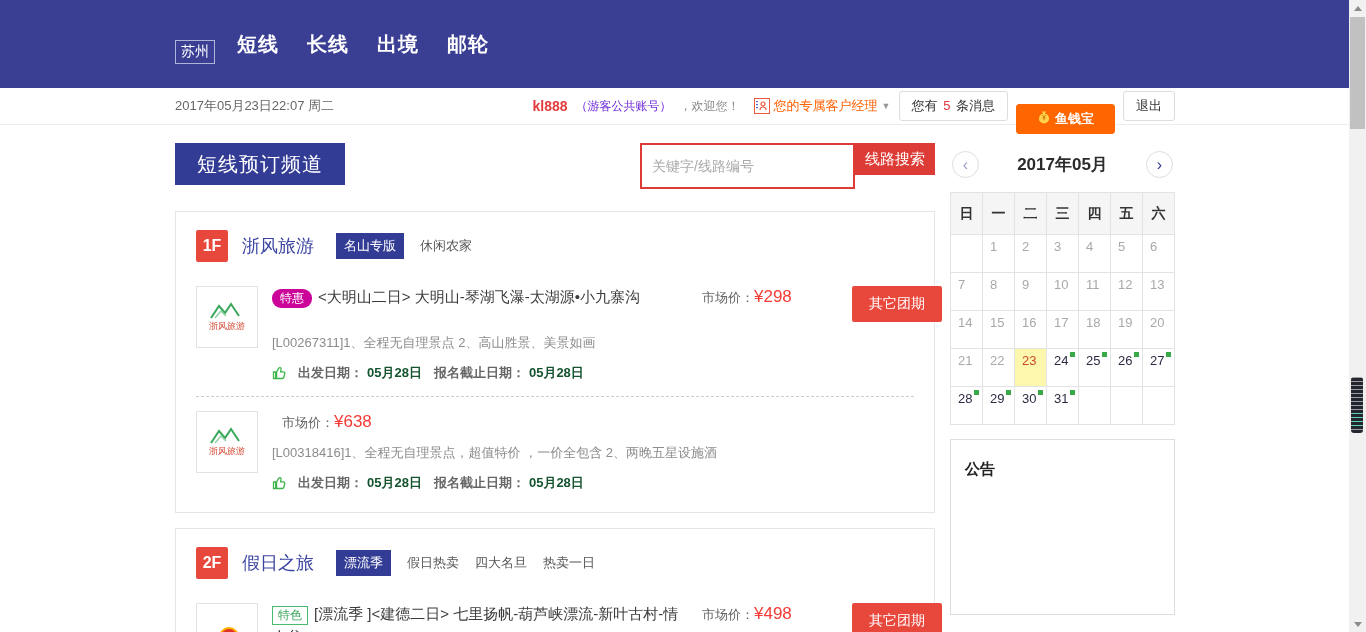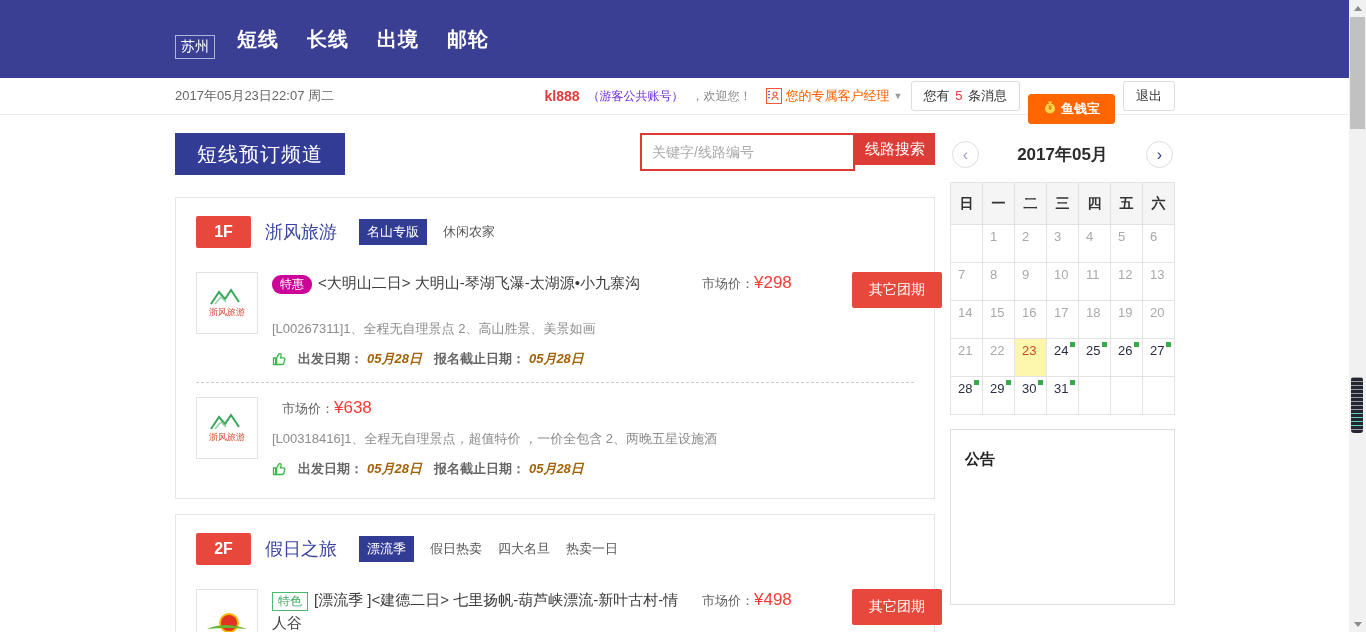--- a/index.html
+++ b/index.html
@@ -1,20 +1,20 @@
 <!DOCTYPE html>
 <html><head>
 <meta charset="utf-8">
 <style>
   * { margin:0; padding:0; box-sizing:border-box; }
   html,body { width:1366px; height:632px; overflow:hidden; background:#fff;
     font-family:"Liberation Sans","DejaVu Sans",sans-serif; }
 
   
-  .topnav { background:#3a3f94; height:78px; position:relative; }
+  .topnav { background:#3a3f94; height:88px; position:relative; }
   .nav-inner { margin-left:175px; display:flex; align-items:center; height:100%; }
   .city-box { border:1px solid #aeb4d8; color:#fff; font-size:14px; padding:3px 5px;
     margin-top:16px; line-height:1.1; cursor:pointer; }
   .nav-links { display:flex; gap:28px; margin-left:22px; }
   .nav-link { color:#fff; font-size:20px; font-weight:bold; cursor:pointer; letter-spacing:1px; }
 
   
   .userbar { height:37px; border-bottom:1px solid #ececec; background:#fff; }
   .userbar-inner { margin-left:175px; width:1000px; height:100%; display:flex;
     align-items:center; justify-content:space-between; }
@@ -25,44 +25,44 @@
   .welcome { color:#888; font-size:12px; }
   .manager { display:flex; align-items:center; gap:4px; color:#ff6000; font-size:13px;
     cursor:pointer; margin-left:6px; }
   .mgr-icon { width:16px; height:16px; border:1px solid #f0583a; display:inline-flex;
     align-items:center; justify-content:center; }
   .caret { color:#999; font-size:9px; }
   .ub-btn { background:#fff; border:1px solid #ddd; border-radius:3px; padding:5px 12px;
     font-size:13px; color:#333; cursor:pointer; font-family:inherit; }
   .msg-count { color:#e4393c; padding:0 2px; }
   .wallet-btn { background:#ff6600; border:1px solid #ff6600; border-radius:3px;
-    color:#fff; font-weight:bold; font-size:13px; padding:5px 14px; cursor:pointer;
+    color:#fff; font-weight:bold; font-size:13px; padding:5px 20px; cursor:pointer;
     display:inline-flex; align-items:center; gap:4px; font-family:inherit;margin-top:25px; }
 
   
   .content { margin-left:175px; width:1000px; display:flex; gap:15px; padding-top:18px; }
   .main-col { width:760px; }
   .side-col { width:225px; }
 
   .channel-row { display:flex; justify-content:space-between; align-items:flex-start; }
   .channel-banner { background:#333c94; color:#fff; font-size:20px; width:122px; height:42px;
     display:flex; align-items:center; justify-content:center; letter-spacing:1px;
     width:auto; padding:0 22px; }
   .search-box { display:flex; }
-  .search-box input { width:215px; height:38px; border:2px solid #dd3b35; padding:0 10px;
+  .search-box input { width:215px; height:46px; border:2px solid #dd3b35; padding:0 10px;
     font-size:14px; color:#333; outline:none; font-family:inherit; }
   .search-box input::placeholder { color:#a9a9a9; }
   .search-btn { width:80px; height:32px; background:#dd3b35; color:#fff; border:none;
     font-size:15px; cursor:pointer; font-family:inherit; }
 
   
   .floor-box { border:1px solid #e6e6e6; margin-top:22px; padding:14px 20px 6px 20px; }
   .floor-head { display:flex; align-items:center; gap:14px; padding:4px 0 10px 0; }
   .floor-badge { background:#e8473c; color:#fff; font-size:16px; font-weight:bold;
-    width:55px; height:32px; display:flex; align-items:center; justify-content:center;
+    width:32px; height:32px; display:flex; align-items:center; justify-content:center;
     border-radius:2px; }
   .floor-name { color:#3a44a0; font-size:18px; cursor:pointer; }
   .tabs { display:flex; align-items:center; gap:16px; margin-left:8px; }
   .tab { font-size:13px; color:#555; cursor:pointer; }
   .tab.active { background:#333c94; color:#fff; padding:4px 8px; }
 
   .tour-item { display:flex; gap:14px; padding:14px 0; }
   .tour-item.dashed { border-bottom:1px dashed #ccc; }
   .thumb { width:62px; height:62px; border:1px solid #e2e2e2; background:#fff; flex:0 0 62px;
     display:flex; flex-direction:column; align-items:center; justify-content:center;
@@ -76,21 +76,21 @@
   .tag.rect-green { background:#d9f2df; color:#2faa57; padding:1px 5px; }
   .tag.outline-green { border:1px solid #4aba6e; color:#3aa85c; padding:0 5px; }
   .tour-price { flex:0 0 150px; margin-left:10px; white-space:nowrap; padding-top:1px; }
   .price-label { font-size:13px; color:#666; }
   .price-val { font-size:17px; color:#f53b35; }
   .other-btn { margin-left:auto; background:#e8473c; color:#fff; border:none; font-size:14px;
     padding:9px 17px; border-radius:2px; cursor:pointer; font-family:inherit; white-space:nowrap; }
   .tour-desc { font-size:13px; color:#8c8c8c; margin-top:12px; }
   .tour-dates { display:flex; align-items:center; gap:4px; margin-top:12px; font-size:13px;
     color:#666; font-weight:bold; }
-  .tour-dates .dv { color:#a16207; margin-right:8px;font-style:italic; }
+  .tour-dates .dv { color:#14532d; margin-right:8px; }
   .thumb-icon { margin-right:6px; display:inline-flex; }
 
   
   .cal-header { display:flex; align-items:center; justify-content:space-between;
     padding:8px 2px 14px 2px; }
   .cal-nav { width:27px; height:27px; border:1px solid #ddd; border-radius:50%;
     background:#fff; cursor:pointer; font-size:16px; line-height:1; color:#9aa0c8;
     display:flex; align-items:center; justify-content:center; font-family:inherit; }
   .cal-nav.next { color:#333c94; }
   .cal-title { font-size:17px; font-weight:bold; color:#2b2b2b; }

